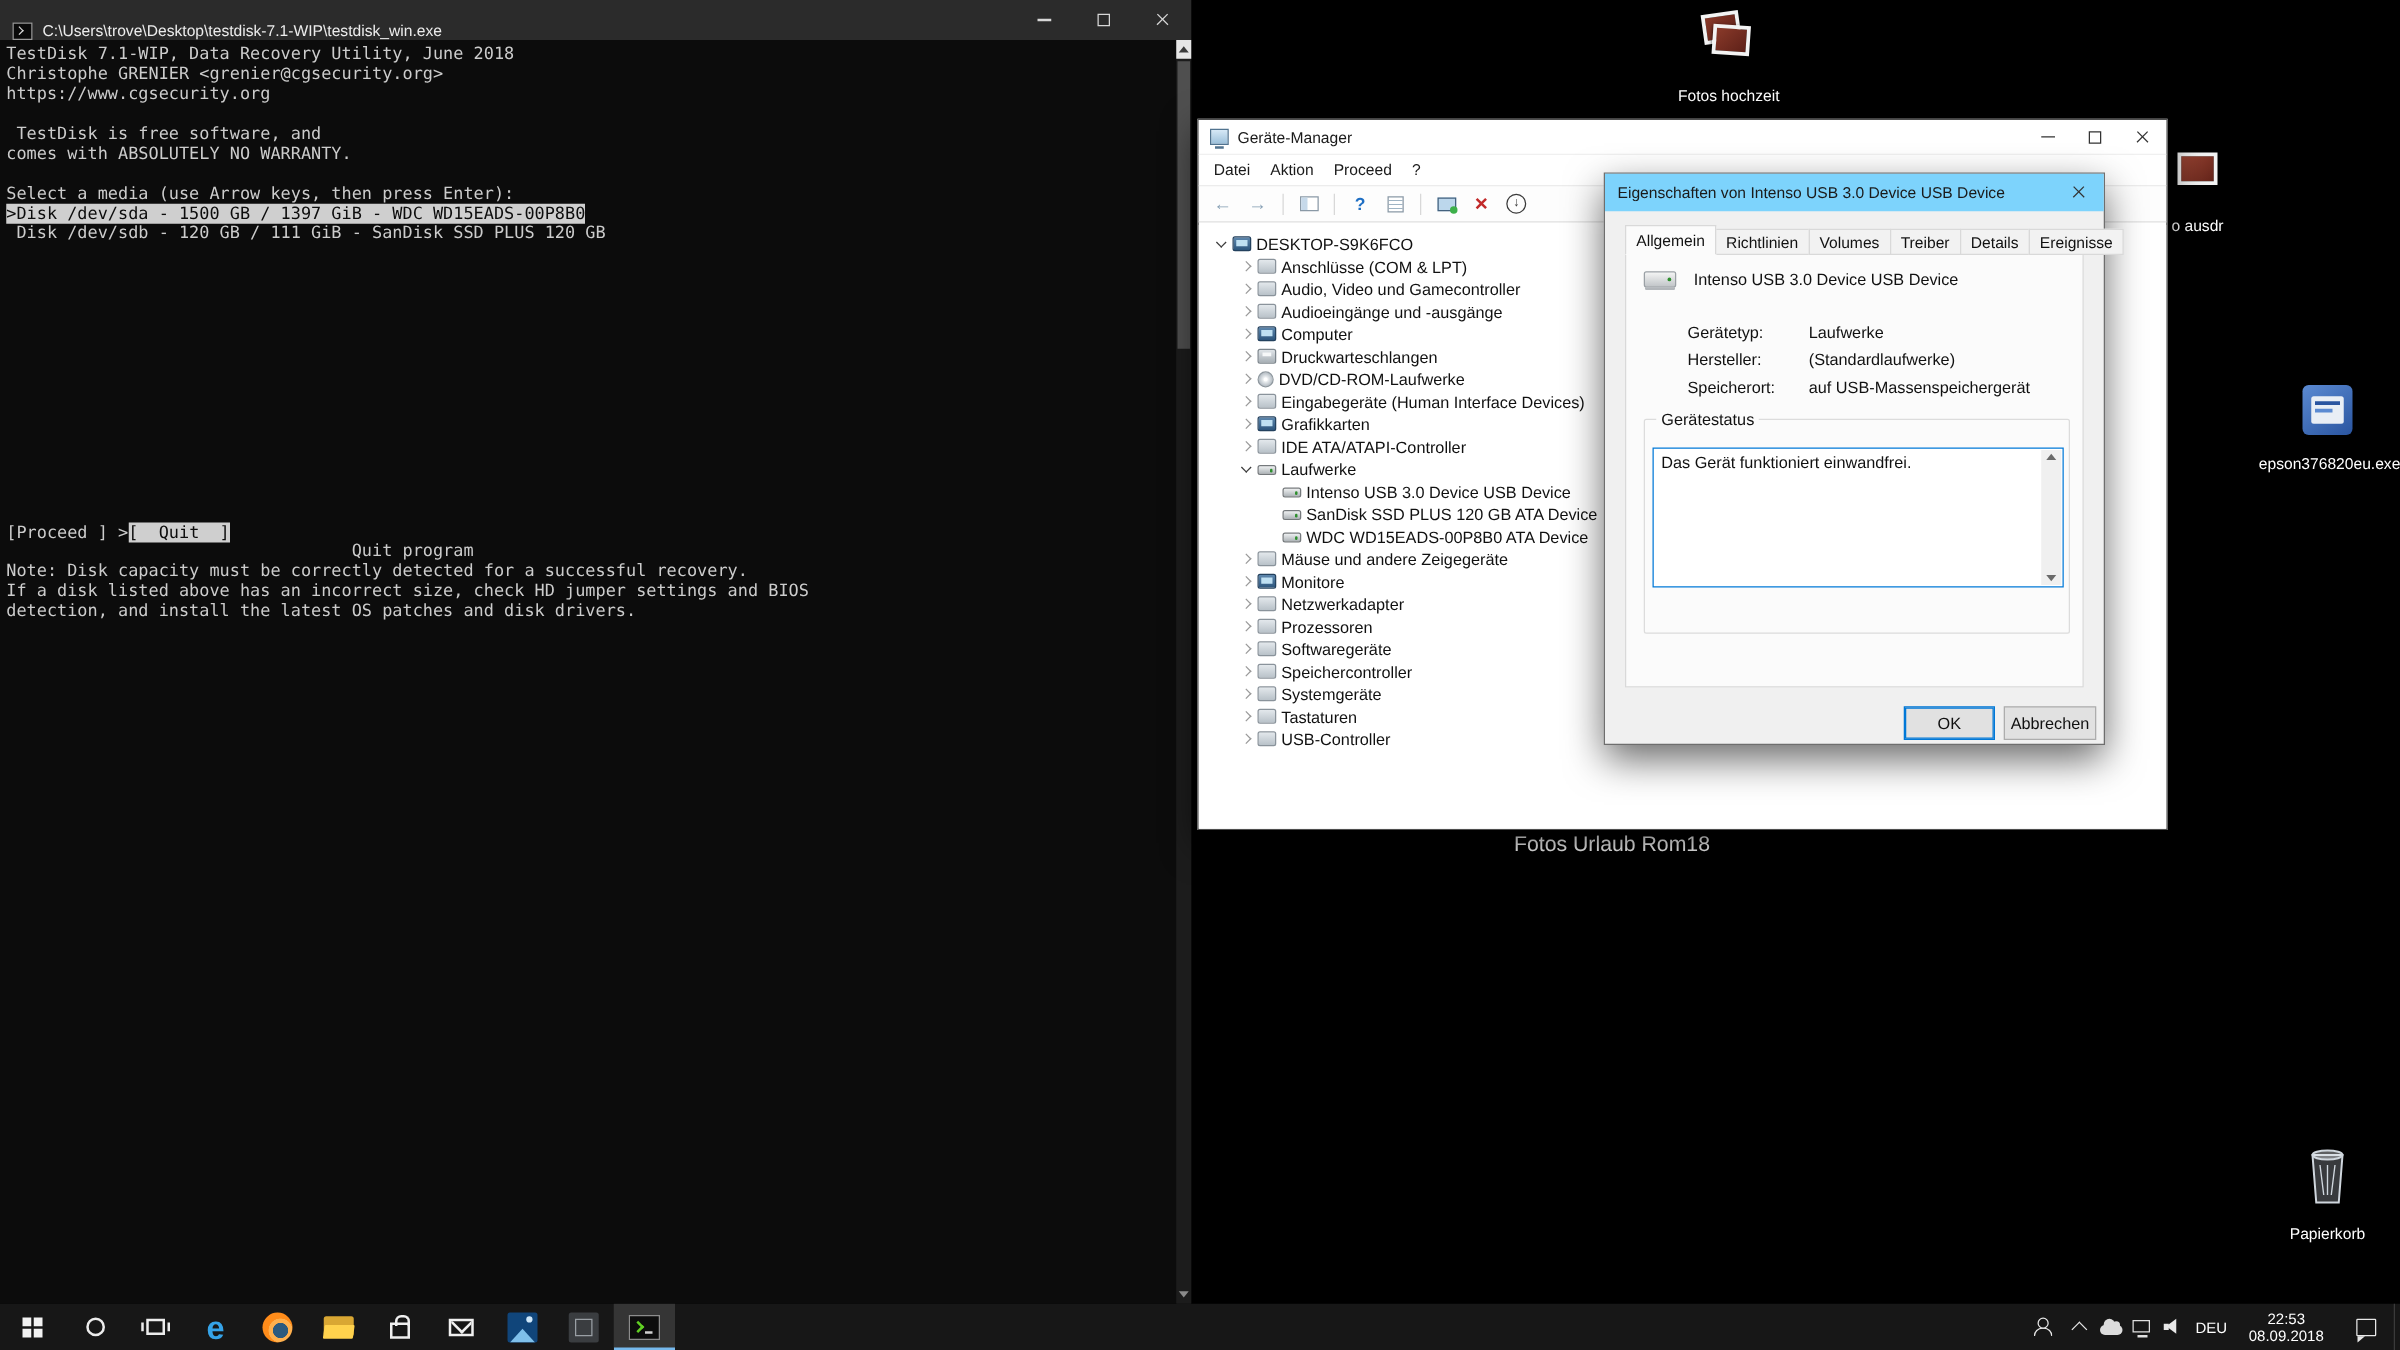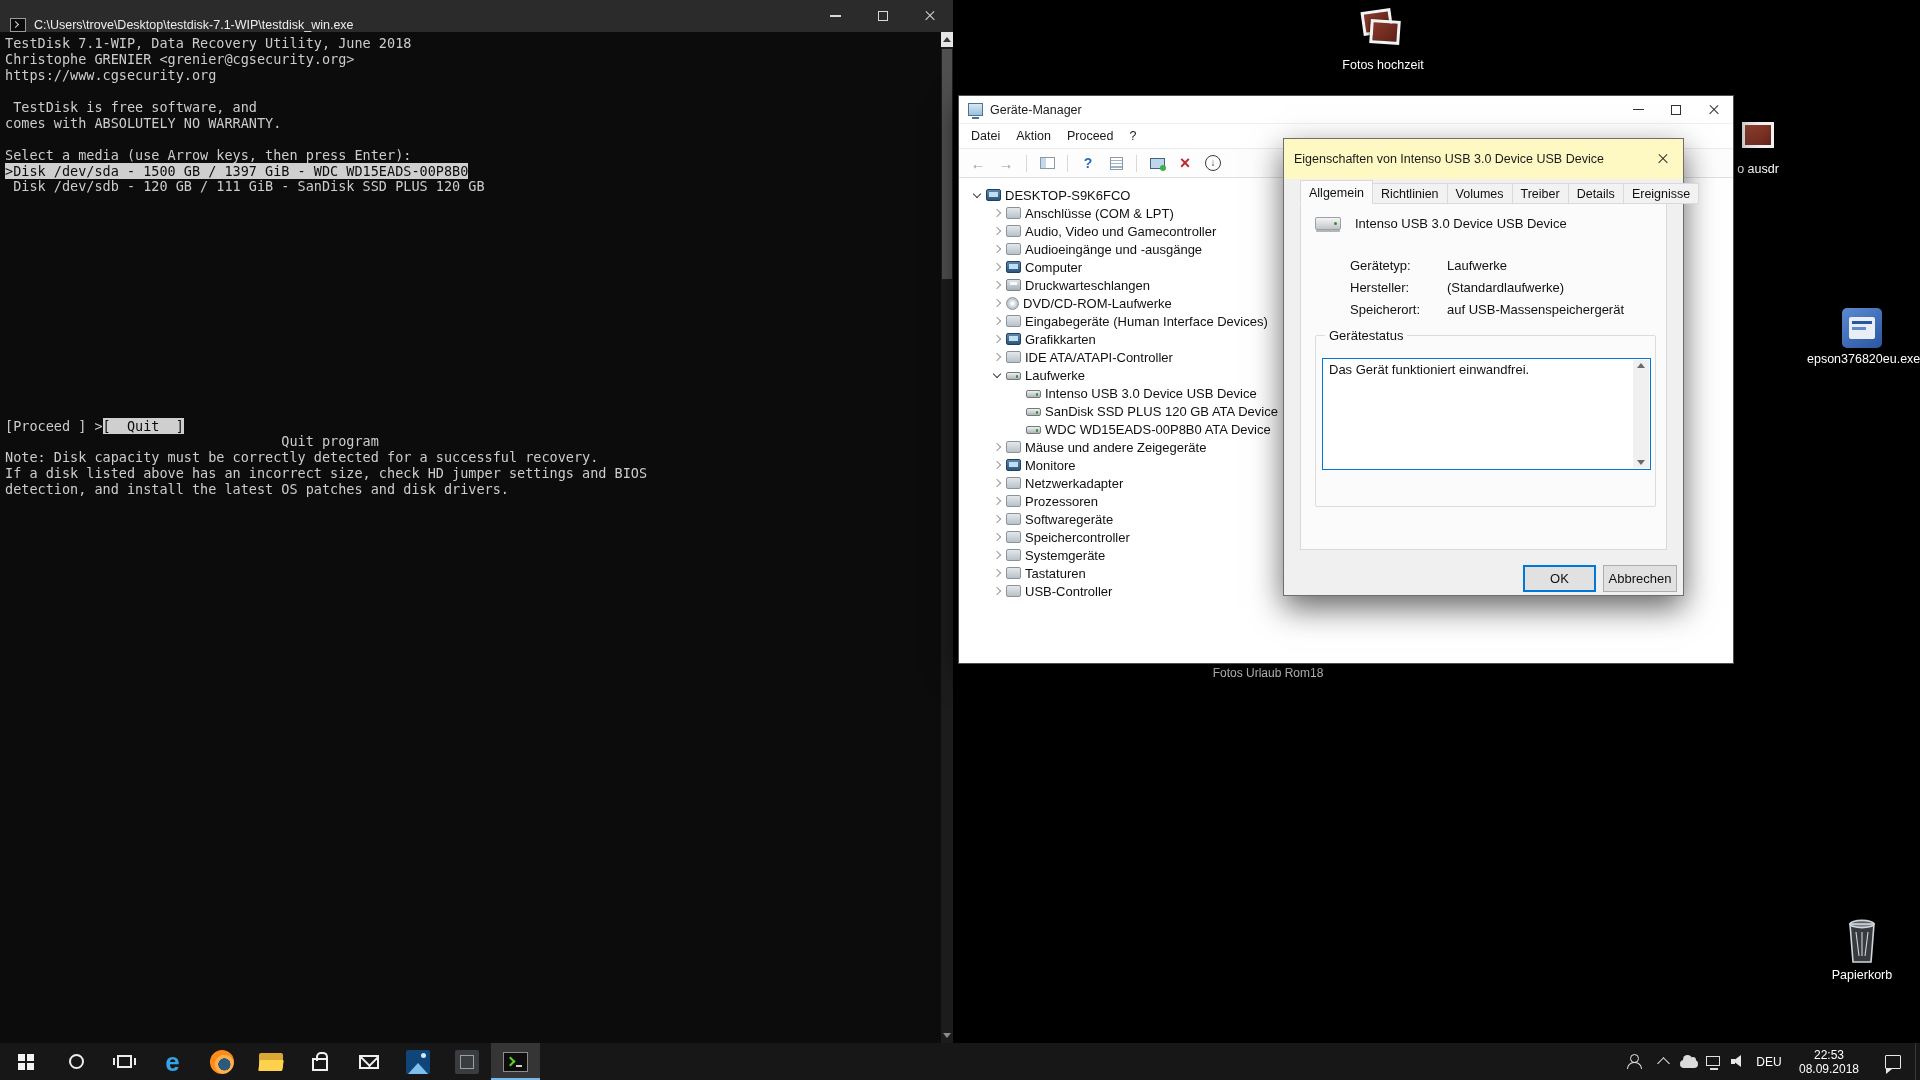--- a/index.html
+++ b/index.html
@@ -2,23 +2,23 @@
 <html><head>
 <meta charset="utf-8">
 <style>
   *{margin:0;padding:0;box-sizing:border-box}
   html,body{width:1920px;height:1080px;overflow:hidden}
   body{background:#000;font-family:"Liberation Sans","DejaVu Sans",sans-serif;position:relative}
   #root{position:absolute;inset:0;width:1920px;height:1080px;background:#000}
 
   
   .dicon{position:absolute;display:flex;flex-direction:column;align-items:center;z-index:1;cursor:default}
-  .di-label{margin-top:4px;font-size:12.5px;line-height:15px;color:#fff;text-align:center;
+  .di-label{margin-top:16px;font-size:12.5px;line-height:15px;color:#fff;text-align:center;
             text-shadow:1px 1px 2px #000,0 0 3px #000;max-width:110px}
-  .dlabel-only{position:absolute;z-index:1;font-size:12px;color:#fff;text-align:center;
+  .dlabel-only{position:absolute;z-index:1;font-size:17px;color:#fff;text-align:right;
             text-shadow:1px 1px 2px #000,0 0 3px #000}
   .di-photos{position:relative;width:50px;height:46px}
   .di-photos .ph{position:absolute;width:30px;height:24px;background:linear-gradient(135deg,#8a3a2a,#5d2018);
             border:3px solid #f3f3f3;box-shadow:0 1px 3px rgba(0,0,0,.8)}
   .di-photos .ph.back{left:4px;top:2px;transform:rotate(-8deg)}
   .di-photos .ph.front{left:12px;top:12px;transform:rotate(4deg)}
   .di-photo-single{position:relative;width:40px;height:40px}
   .di-photo-single .ph{position:absolute;left:4px;top:4px;width:32px;height:26px;
             background:linear-gradient(135deg,#9a4433,#63241a);border:3px solid #f3f3f3;box-shadow:0 1px 3px rgba(0,0,0,.8)}
   .di-epson{position:relative;width:40px;height:40px;border-radius:5px;
@@ -98,21 +98,21 @@
   .t-drive::after{content:"";position:absolute;right:2px;top:2px;width:2.5px;height:2.5px;border-radius:50%;background:#2e8f2e}
   .t-disc{width:13px;height:13px;border-radius:50%;border-color:#8e979e;
         background:radial-gradient(circle,#f6f8f9 16%,#c3cad0 58%,#9aa3aa)}
   .t-disc::after{content:"";position:absolute;left:4px;top:4px;width:3px;height:3px;border-radius:50%;background:#fff}
   .t-printer{background:linear-gradient(#dfe4e8,#a8b0b6);border-color:#7c858c}
   .t-printer::after{content:"";position:absolute;left:3px;top:2px;right:3px;height:3px;background:#f6f8f9}
 
   
   #props{position:absolute;left:1283px;top:138px;width:401px;height:458px;background:#f0f0f0;z-index:8;
          border:1px solid #6e6e6e;box-shadow:0 12px 30px rgba(0,0,0,.6)}
-  .pr-titlebar{height:40px;background:#fef9c3;display:flex;align-items:center}
+  .pr-titlebar{height:30px;background:#7dd3fc;display:flex;align-items:center}
   .pr-title{font-size:12.5px;color:#1a1a1a;padding-left:10px;white-space:nowrap;overflow:hidden}
   .pr-titlebar .dm-btn{margin-left:auto;width:40px;height:30px}
   .pr-tabs{position:absolute;left:16px;top:42px;height:23px;display:flex;align-items:flex-end;z-index:2}
   .tab{font-size:12.5px;color:#111;background:#f2f2f2;border:1px solid #d9d9d9;margin-right:-1px;
        padding:3px 8px 4px;height:21px}
   .tab.active{background:#fbfbfb;height:24px;padding-top:5px;border-bottom:1px solid #fbfbfb;position:relative;z-index:3}
   .pr-page{position:absolute;left:16px;right:16px;top:64px;height:347px;background:#fbfbfb;border:1px solid #d9d9d9}
   .pr-devrow{position:absolute;left:14px;top:12px;display:flex;align-items:center;gap:14px}
   .dlg-drive{width:26px;height:13px;border:1px solid #9aa0a5;border-radius:2px;
        background:linear-gradient(#f4f4f4,#c2c6c9);box-shadow:0 3px 0 -1px #b2b6ba;position:relative}

